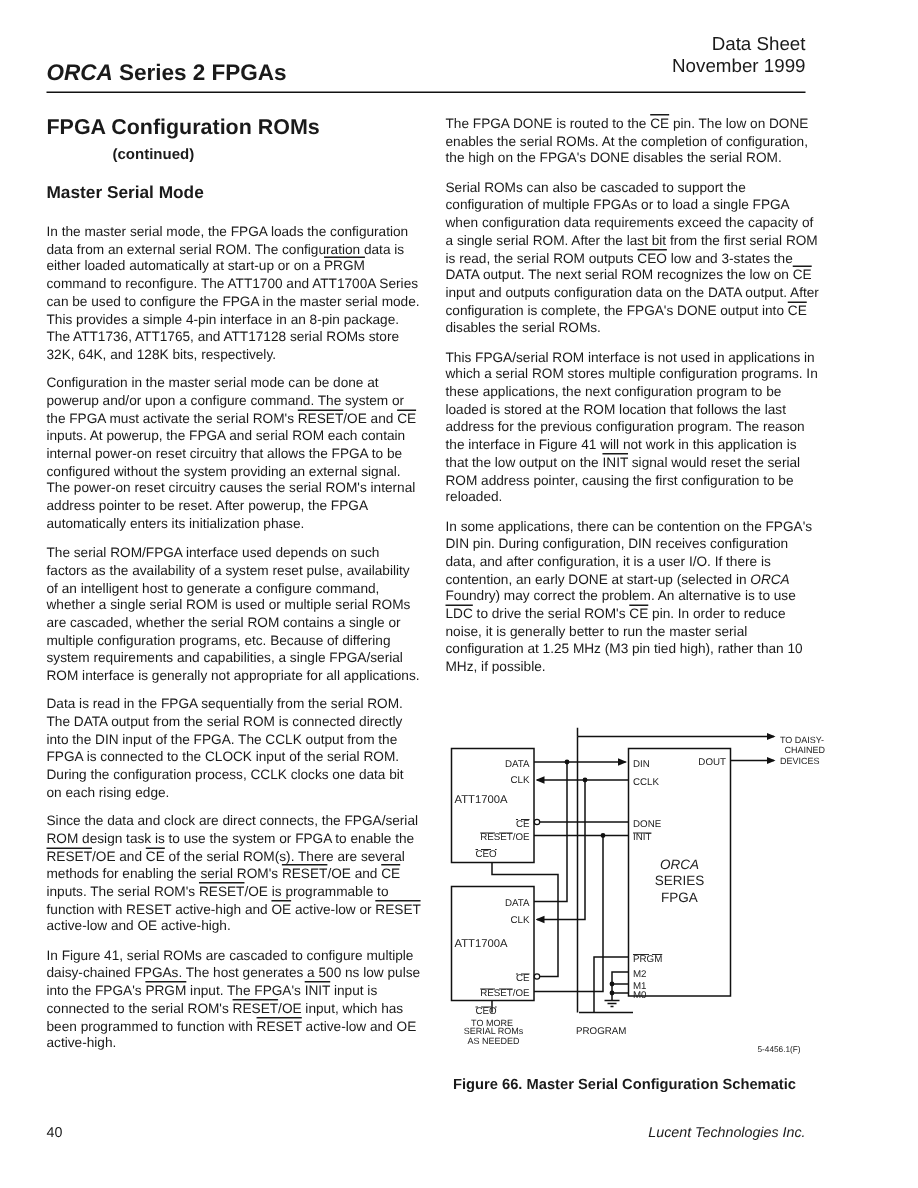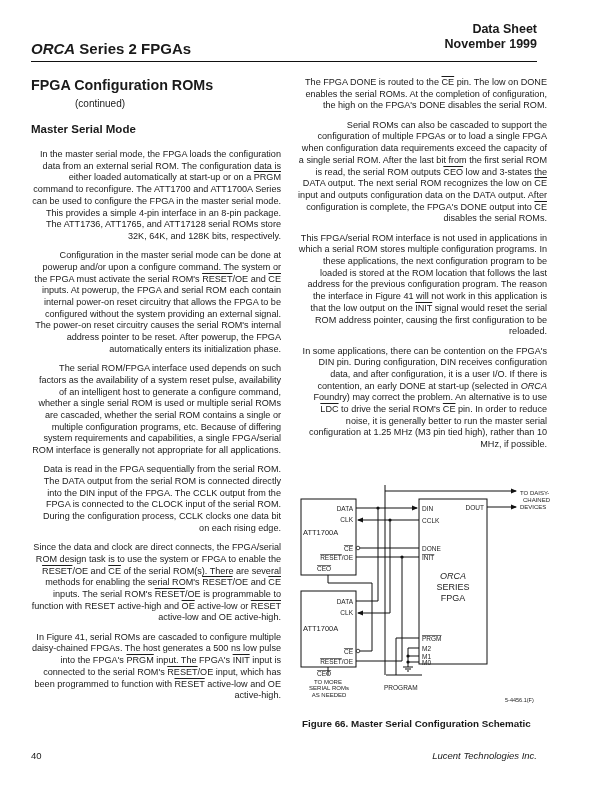--- a/index.html
+++ b/index.html
@@ -1,28 +1,28 @@
 <!DOCTYPE html>
 <html><head>
   <meta charset="utf-8">
   <style>
     html, body { margin: 0; padding: 0; background: #ffffff; }
     body { width: 612px; height: 792px; position: relative; overflow: hidden;
            font-family: "Liberation Sans", sans-serif; color: #1a1a1a; }
     .hdr-left { position: absolute; left: 31px; top: 40px; font-weight: bold; font-size: 15px; }
     .hdr-left i { font-style: italic; }
-    .hdr-right { position: absolute; right: 75px; top: 22px; font-weight: bold; font-size: 12.5px; text-align: right; line-height: 15px; }
+    .hdr-right { position: absolute; right: 75px; top: 22px; font-weight: normal; font-size: 12.5px; text-align: right; line-height: 15px; }
     .hdr-rule { position: absolute; left: 31px; top: 61px; width: 506px; height: 0; border-top: 1.3px solid #111; }
     .col { position: absolute; font-size: 9.1px; line-height: 11.7px; text-align: left; }
     .col-left { left: 31px; top: 77px; width: 250px; }
     .col-right { left: 297px; top: 77px; width: 250px; }
     .h1 { font-size: 14.3px; font-weight: bold; margin: 0 0 10px 0; line-height: 17px; }
-    .h1 .cont { font-size: 10px; font-weight: normal; margin-left: 44px; }
+    .h1 .cont { font-size: 10px; font-weight: bold; margin-left: 44px; }
     .h2 { font-size: 11.5px; font-weight: bold; margin: 0 0 13px 0; line-height: 14px; }
-    p { margin: 0 0 7.6px 0; text-align: right; }
+    p { margin: 0 0 7.6px 0; }
     .ol { text-decoration: overline; }
     .page-num { position: absolute; left: 31px; top: 750px; font-size: 9.5px; }
     .footer-right { position: absolute; right: 75px; top: 750px; font-size: 9.5px; font-style: italic; }
     .fig-caption { position: absolute; left: 302px; top: 718px; font-size: 9.8px; font-weight: bold; }
     .fig-id { position: absolute; left: 505px; top: 697px; font-size: 5.5px; }
     svg.diagram { position: absolute; left: 290px; top: 485px; }
     svg text { font-family: "Liberation Sans", sans-serif; fill: #222; }
   </style>
 </head>
 <body>

